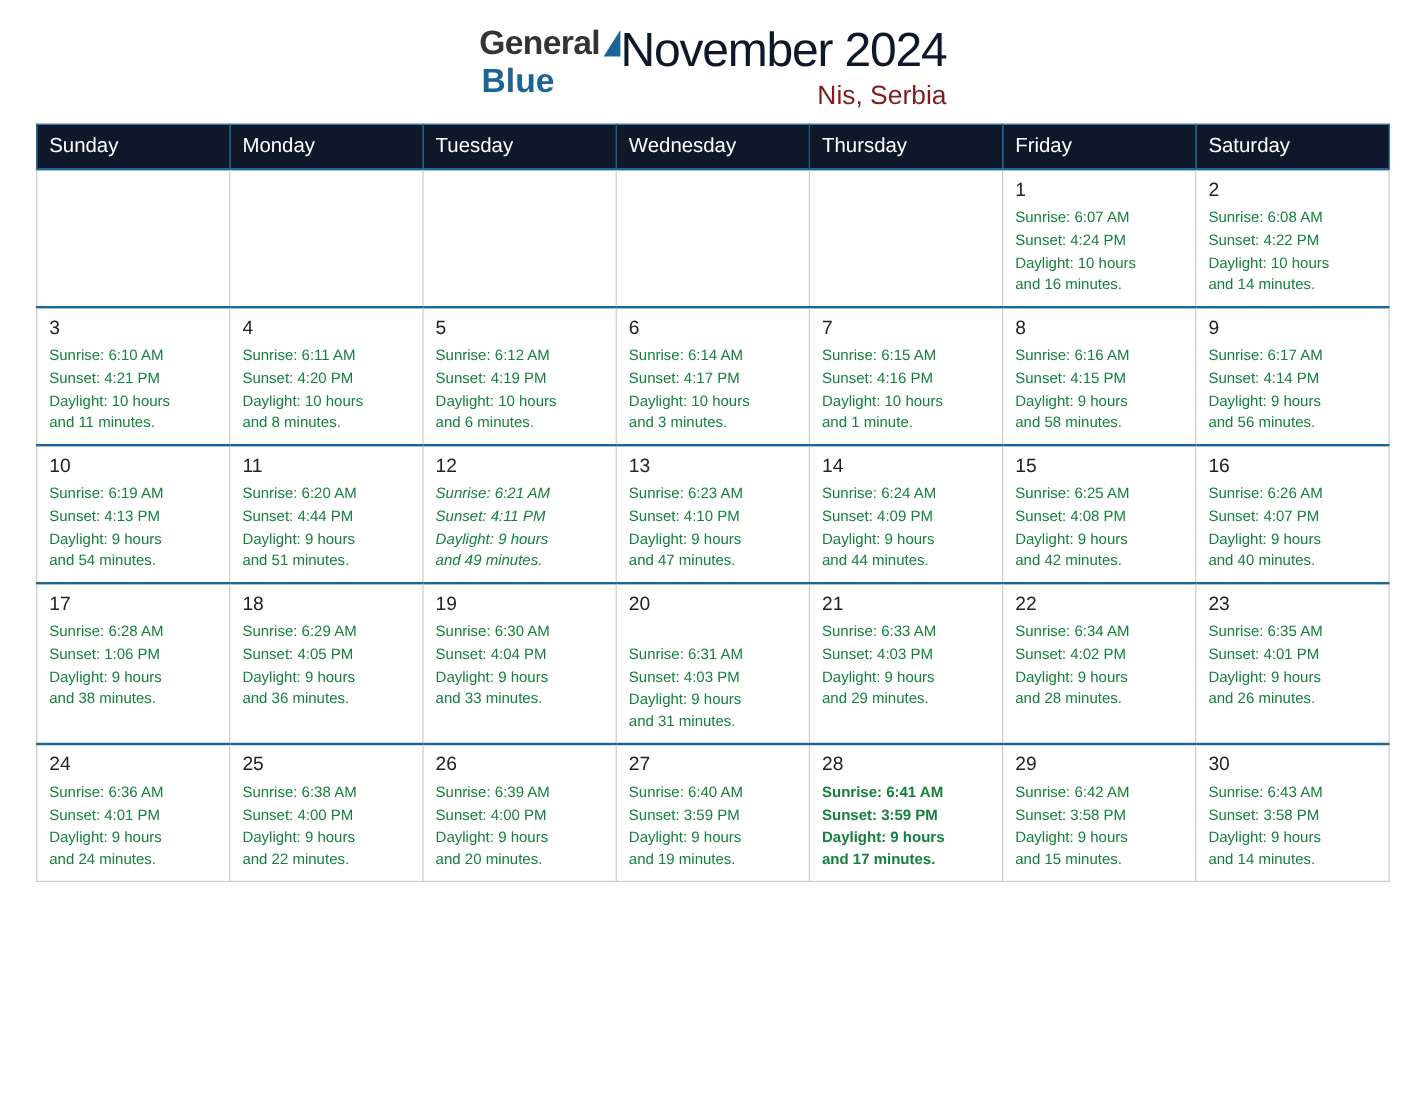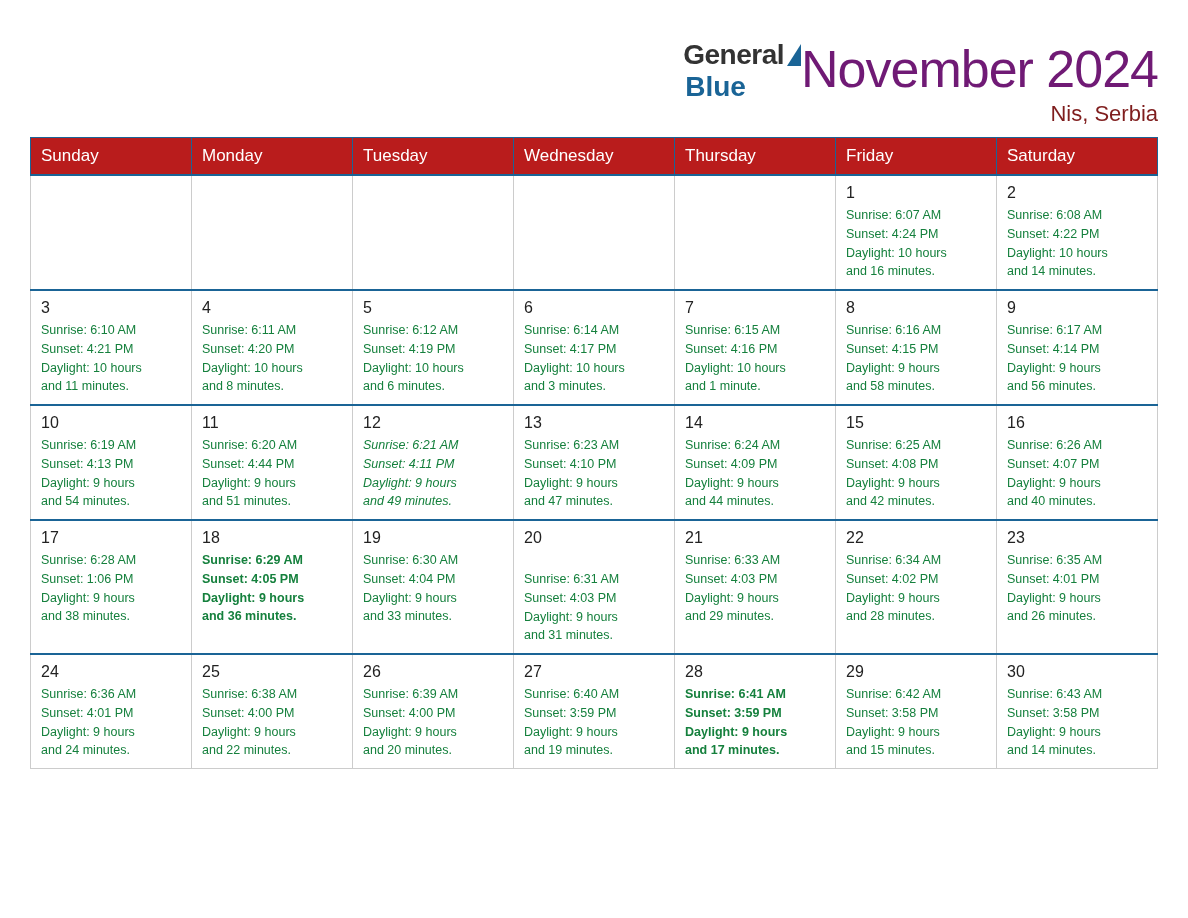--- a/index.html
+++ b/index.html
@@ -5,24 +5,23 @@
     * { margin: 0; padding: 0; box-sizing: border-box; }
     body {
       font-family: Arial, sans-serif;
       background: #fff;
       width: 1188px;
       min-height: 918px;
       padding: 20px 30px;
     }
     .header {
       display: flex;
-      justify-content: flex-end;
+      justify-content: center;
       align-items: flex-start;
       margin-bottom: 10px;
-      margin-top: 19px;
     }
     .logo {
       display: flex;
       flex-direction: column;
       align-items: flex-start;
     }
     .logo-top {
       display: flex;
       align-items: center;
     }
@@ -44,37 +43,37 @@
     .logo-blue {
       font-size: 28px;
       font-weight: bold;
       color: #1a6496;
       margin-left: 2px;
     }
     .title-area {
       text-align: right;
     }
     .month-title {
-      font-size: 52px;
+      font-size: 40px;
       font-weight: 300;
-      color: #701a75;
+      color: #0f172a;
       letter-spacing: -1px;
     }
     .location {
       font-size: 22px;
       color: #7f1d1d;
       margin-top: 2px;
     }
     .calendar {
       width: 100%;
       border-collapse: collapse;
       margin-top: 10px;
     }
     .calendar th {
-      background-color: #b91c1c;
+      background-color: #0f172a;
       color: #fff;
       font-size: 17px;
       font-weight: normal;
       padding: 8px 10px;
       text-align: left;
       border: 1px solid #1a6496;
     }
     .calendar td {
       vertical-align: top;
       padding: 8px 10px;
@@ -263,21 +262,21 @@
       <tr>
         <td>
           <span class="day-number">17</span>
           <div class="day-info" style="white-space: pre-line;">Sunrise: 6:28 AM
 Sunset: 1:06 PM
 Daylight: 9 hours
 and 38 minutes.</div>
         </td>
         <td>
           <span class="day-number">18</span>
-          <div class="day-info" style="white-space: pre-line; font-weight: bold;">Sunrise: 6:29 AM
+          <div class="day-info" style="white-space: pre-line;">Sunrise: 6:29 AM
 Sunset: 4:05 PM
 Daylight: 9 hours
 and 36 minutes.</div>
         </td>
         <td>
           <span class="day-number">19</span>
           <div class="day-info" style="white-space: pre-line;">Sunrise: 6:30 AM
 Sunset: 4:04 PM
 Daylight: 9 hours
 and 33 minutes.</div>

